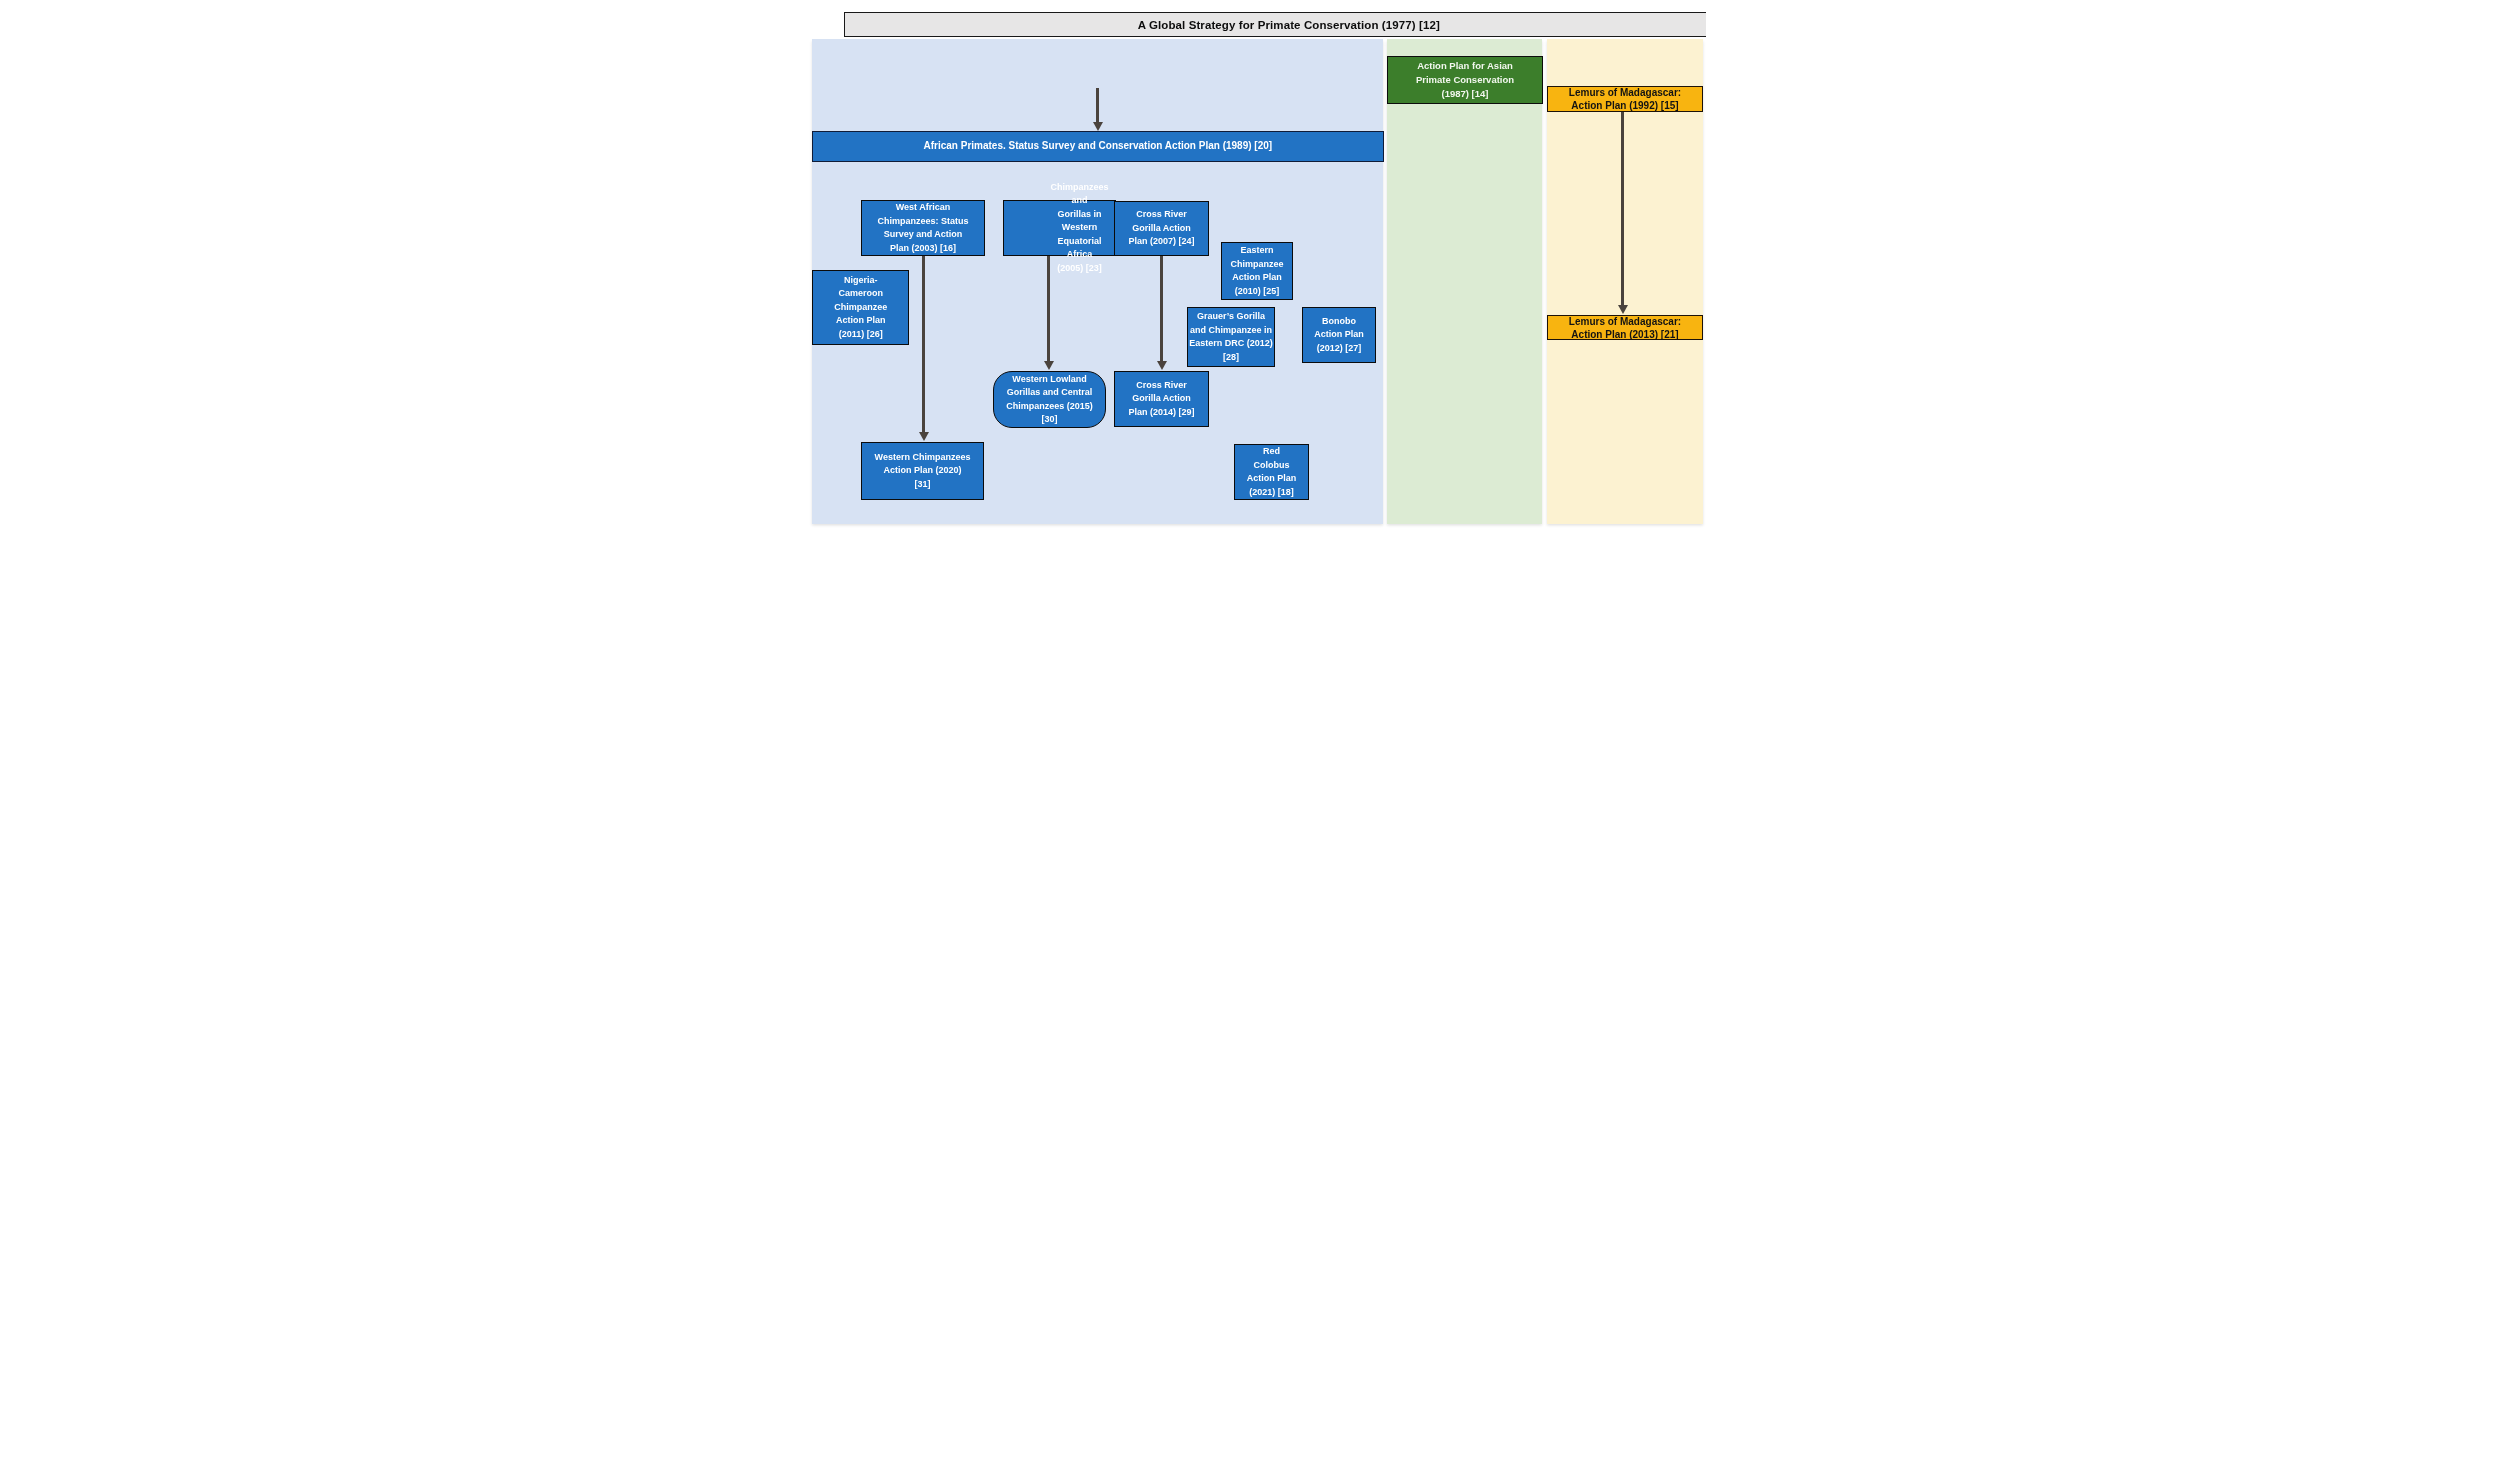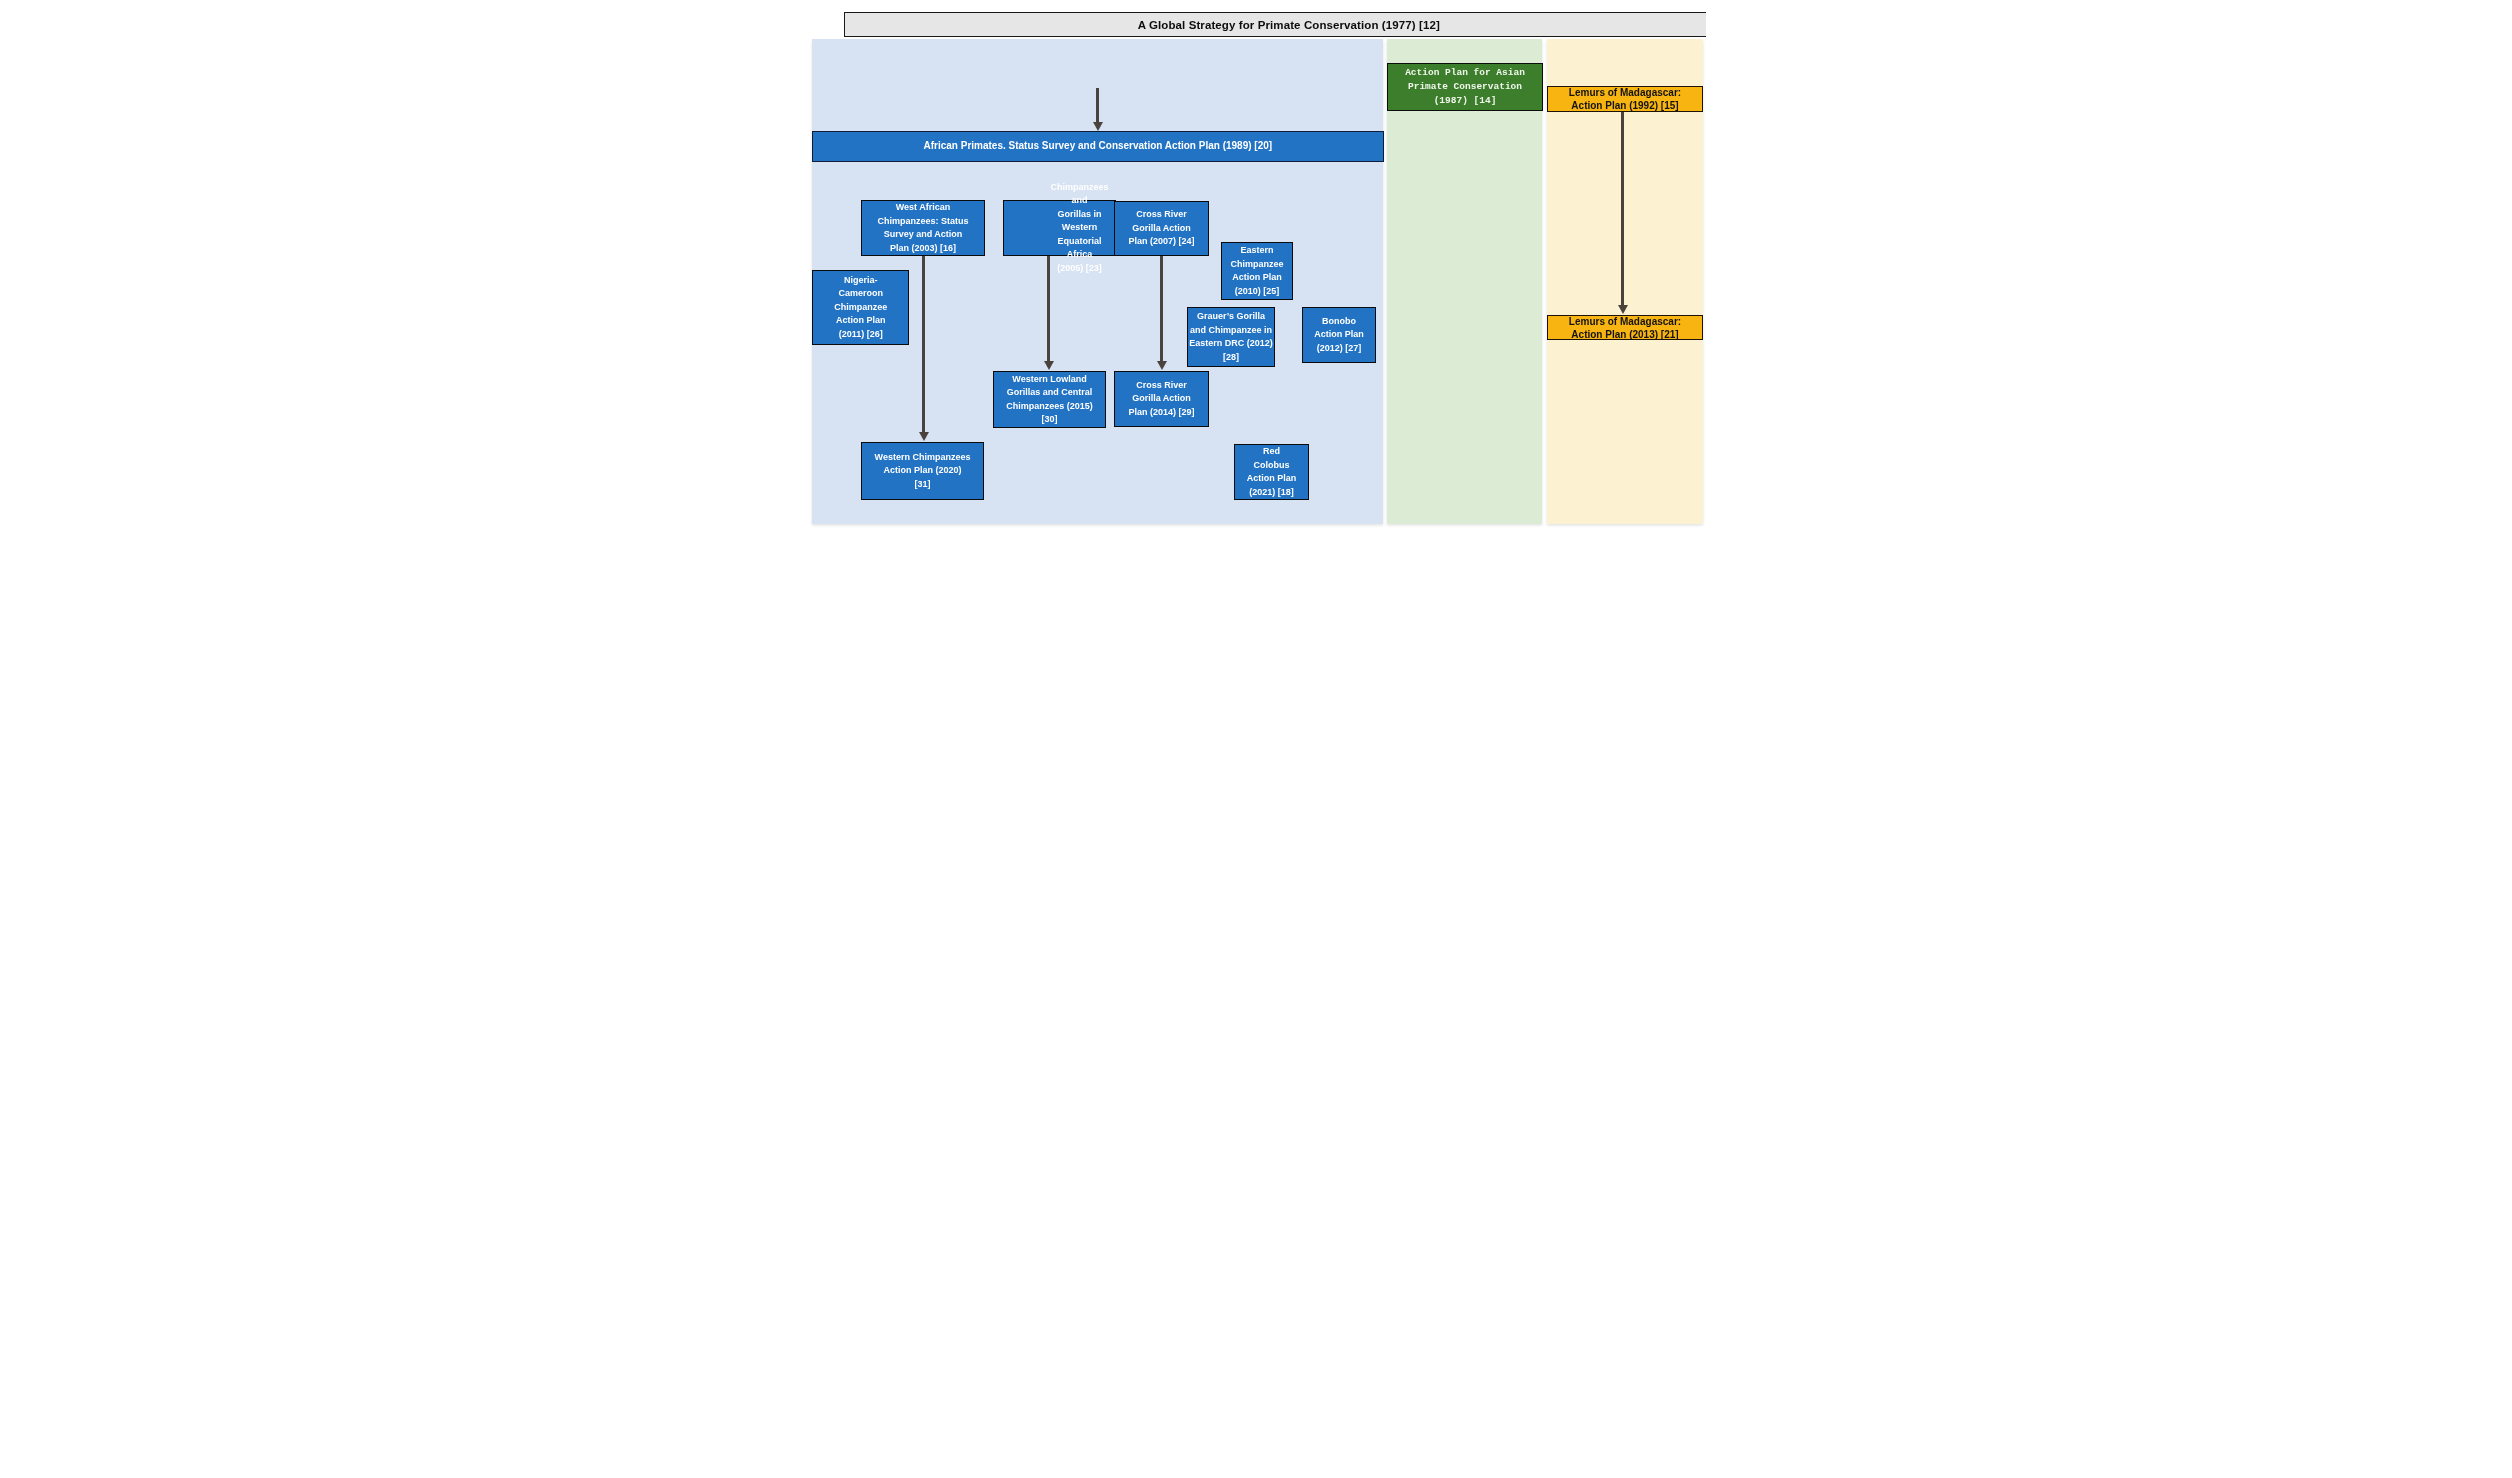--- a/index.html
+++ b/index.html
@@ -115,21 +115,21 @@
 Eastern DRC (2012)
 [28]</span>
   </div>
 
   <div class="node node-blue node-sm" style="left:496px;top:279px;width:74px;height:56px;margin-top:28px;">
     <span>Bonobo
 Action Plan
 (2012) [27]</span>
   </div>
 
-  <div class="node node-blue node-sm" style="left:187px;top:371px;width:113px;height:57px;">
+  <div class="node node-blue node-sm" style="left:187px;top:371px;width:113px;height:57px;border-radius:19px;">
     <span>Western Lowland
 Gorillas and Central
 Chimpanzees (2015)
 [30]</span>
   </div>
 
   <div class="node node-blue node-sm" style="left:308px;top:371px;width:95px;height:56px;">
     <span>Cross River
 Gorilla Action
 Plan (2014) [29]</span>
@@ -141,21 +141,21 @@
 [31]</span>
   </div>
 
   <div class="node node-blue node-sm" style="left:428px;top:444px;width:75px;height:56px;">
     <span>Red
 Colobus
 Action Plan
 (2021) [18]</span>
   </div>
 
-  <div class="node node-green" style="left:581px;top:63px;width:156px;height:48px;font-family:Liberation Mono, monospace;">
+  <div class="node node-green" style="left:581px;top:56px;width:156px;height:48px;">
     <span>Action Plan for Asian
 Primate Conservation
 (1987) [14]</span>
   </div>
 
   <div class="node node-gold" style="left:741px;top:86px;width:156px;height:26px;">
     <span>Lemurs of Madagascar:
 Action Plan (1992) [15]</span>
   </div>
 

